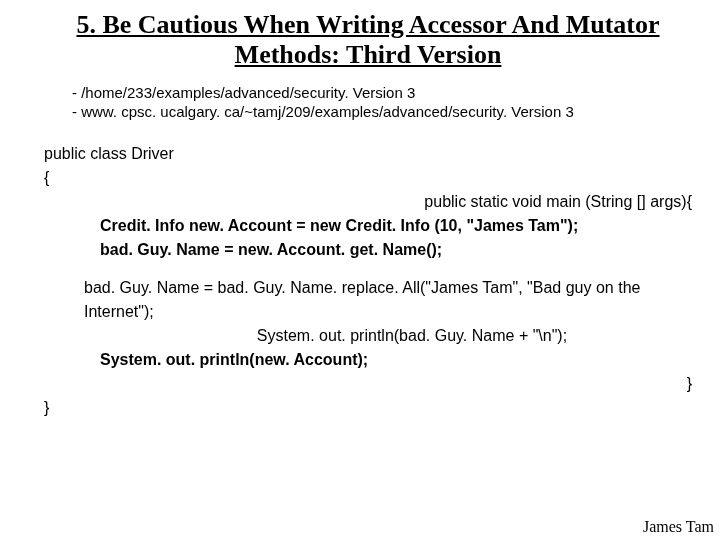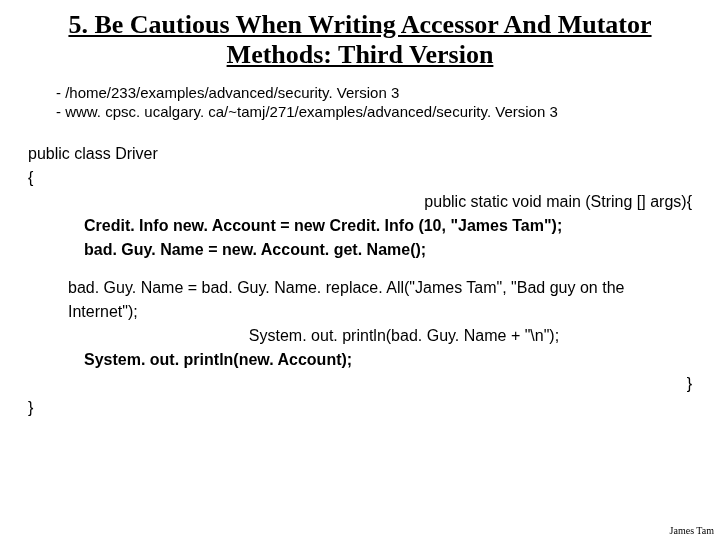--- a/index.html
+++ b/index.html
@@ -8,20 +8,21 @@
     width: 720px;
     height: 540px;
     background: #fff;
     font-family: Arial, "Helvetica Neue", Helvetica, sans-serif;
     color: #000;
     position: relative;
     overflow: hidden;
   }
   .slide {
     padding: 10px 28px 0 28px;
+    margin-left: 16px;
   }
   .title {
     font-family: "Times New Roman", Times, serif;
     font-size: 26px;
     font-weight: bold;
     text-decoration: underline;
     text-align: center;
     line-height: 1.15;
     margin: 0 0 14px 0;
   }
@@ -51,32 +52,32 @@
   .i2 { padding-left: 56px; font-weight: bold; }
   .i3 { padding-left: 88px; text-align: center; }
   .c-center {
     padding: 0 40px;
   }
   .footer {
     position: absolute;
     right: 6px;
     bottom: 4px;
     font-family: "Times New Roman", Times, serif;
-    font-size: 10px;
+    font-size: 16px;
   }
 </style>
 </head>
 <body>
 
 <div class="slide">
 
   <h1 class="title">5. Be Cautious When Writing Accessor And Mutator Methods: Third Version</h1>
 
   <div class="sub">/home/233/examples/advanced/security. Version 3</div>
-  <div class="sub">www. cpsc. ucalgary. ca/~tamj/271/examples/advanced/security. Version 3</div>
+  <div class="sub">www. cpsc. ucalgary. ca/~tamj/209/examples/advanced/security. Version 3</div>
 
   <div class="code-block">
     <div>public class Driver</div>
     <div>{</div>
     <div class="i1">public static void main (String [] args){</div>
     <div class="i2">Credit. Info new. Account = new Credit. Info (10, "James Tam");</div>
     <div class="i2">bad. Guy. Name = new. Account. get. Name();</div>
     <div style="height:14px"></div>
     <div class="c-center">bad. Guy. Name = bad. Guy. Name. replace. All("James Tam", "Bad guy on the Internet");</div>
     <div class="i3">System. out. println(bad. Guy. Name + "\n");</div>

